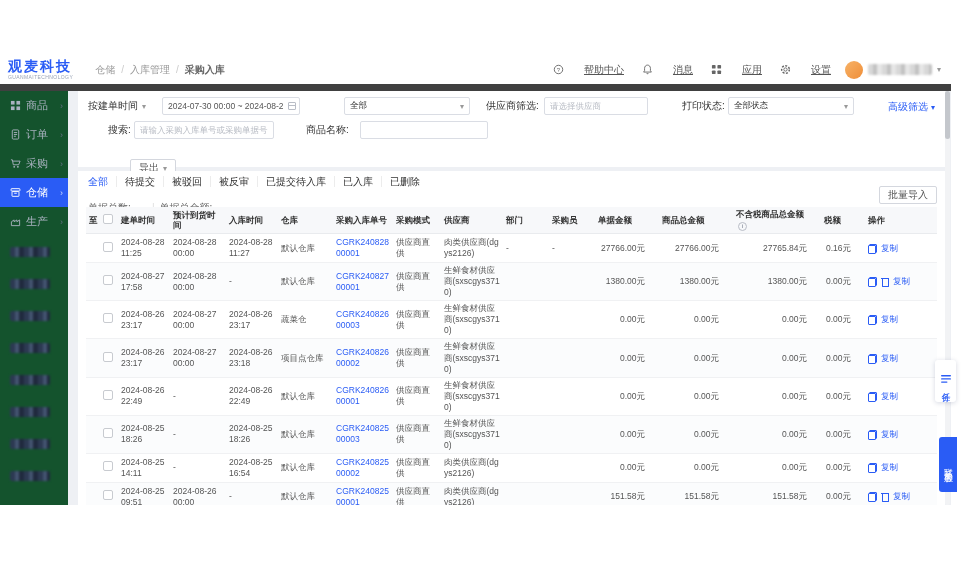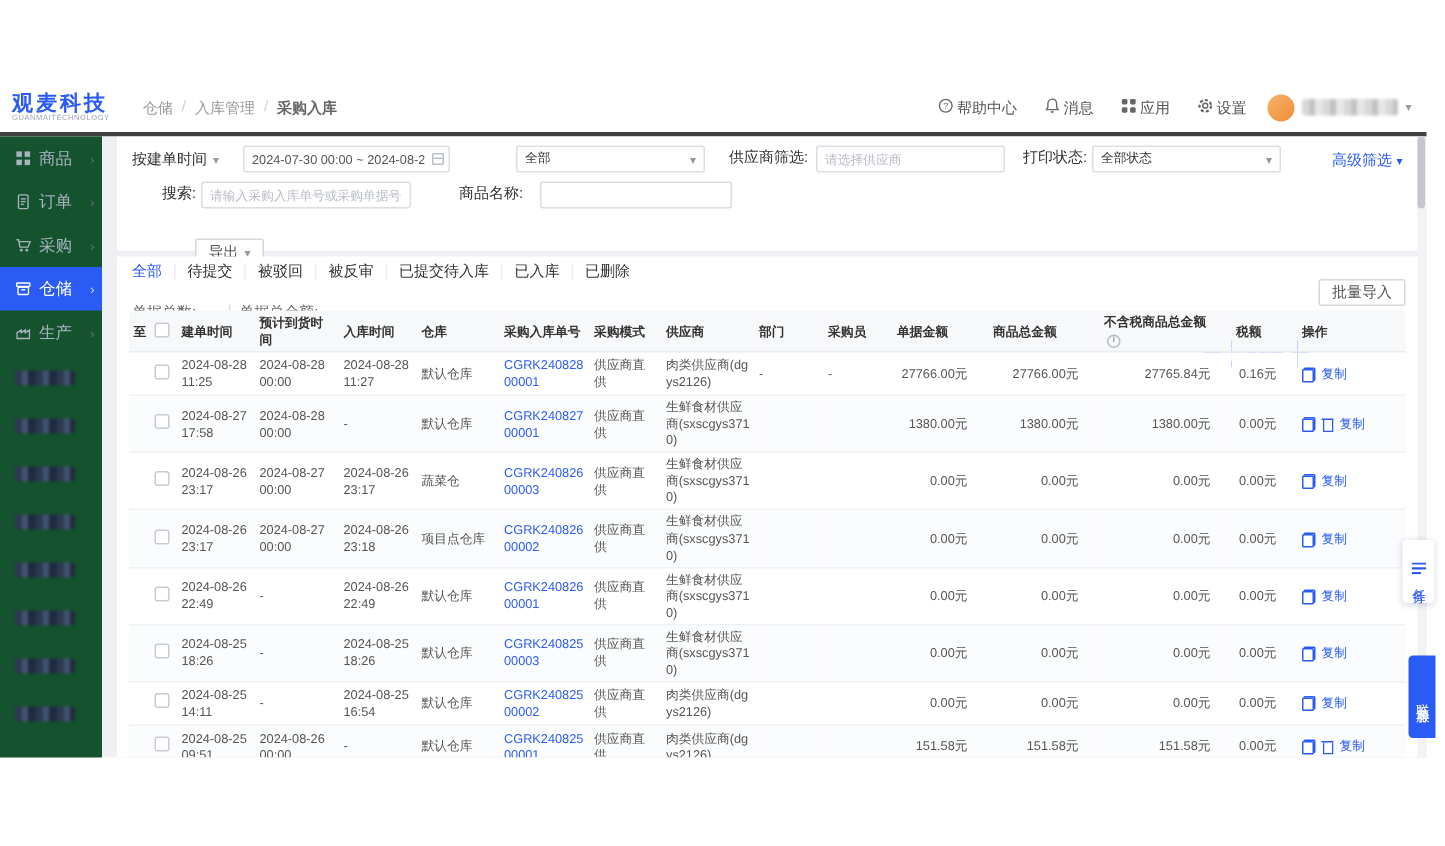--- a/index.html
+++ b/index.html
@@ -1,29 +1,29 @@
 <!DOCTYPE html>
 <html><head>
 <meta charset="utf-8">
 <style>
   *{margin:0;padding:0;box-sizing:border-box;}
   html,body{width:963px;height:564px;background:#fff;}
   body{font-family:"Liberation Sans","DejaVu Sans",sans-serif;overflow:hidden;}
   .canvas{position:relative;width:963px;height:564px;background:#fff;overflow:hidden;}
 
   
-  .topbar{position:absolute;left:0;top:55px;width:951px;height:36px;background:#fff;display:flex;align-items:center;border-bottom:3px solid #404040;}
+  .topbar{position:absolute;left:0;top:55px;width:951px;height:36px;background:#fff;display:flex;align-items:center;border-bottom:7px solid #404040;}
   .logo{margin-left:8px;line-height:1;cursor:pointer;}
   .logo-main{color:#2a5cf5;font-size:14px;font-weight:bold;letter-spacing:2px;}
   .logo-sub{color:#9aa3b5;font-size:5px;letter-spacing:.4px;margin-top:2px;}
   .breadcrumb{margin-left:22px;font-size:10px;color:#999;display:flex;gap:6px;align-items:center;}
   .bc-item.current{color:#666;font-weight:bold;}
   .bc-sep{color:#ccc;}
   .top-menu{margin-left:auto;display:flex;align-items:center;gap:18px;font-size:10px;color:#555;}
-  .menu-item{display:flex;gap:2px;cursor:pointer;}
+  .menu-item{display:flex;align-items:center;gap:20px;cursor:pointer;text-decoration:underline;}
   .menu-item .mi{width:11px;height:11px;color:#666;display:inline-flex;}
   .menu-item svg{width:11px;height:11px;}
   .account{display:flex;align-items:center;gap:5px;margin:0 10px 0 14px;cursor:pointer;}
   .avatar{width:18px;height:18px;border-radius:50%;background:linear-gradient(135deg,#f7b267,#ef8e38);display:inline-block;}
   .blur-name{width:64px;height:11px;border-radius:2px;display:inline-block;
     background:repeating-linear-gradient(90deg,#d8d8d8 0 5px,#c2c2c2 5px 9px,#e6e6e6 9px 14px);filter:blur(1px);}
   .caret{color:#999;font-size:8px;}
   .caret::after{content:"▾";}
 
   
@@ -54,21 +54,21 @@
   .sel-caret{color:#999;font-size:8px;margin-left:auto;}
   .sel-caret::after{content:"▾";}
   .time-select{position:absolute;left:10px;top:8px;display:flex;align-items:center;gap:4px;font-size:10px;color:#333;cursor:pointer;}
   .date-wrap{position:absolute;left:84px;top:6px;width:138px;}
   .date-wrap input{width:138px;padding-right:16px;}
   .cal-icon{position:absolute;right:4px;top:5px;width:8px;height:8px;border:1px solid #b9bdc6;border-radius:1px;}
   .cal-icon::before{content:"";position:absolute;left:0;top:1.5px;width:6px;height:1px;background:#b9bdc6;}
   .wh-label{left:238px;top:9px;margin-left:33px;}
   .wh-select{position:absolute;left:266px;top:6px;width:126px;color:#333;cursor:pointer;}
   .sup-label{left:408px;top:9px;}
-  .sup-input{position:absolute;left:466px;top:6px;width:126px;}
+  .sup-input{position:absolute;left:466px;top:6px;width:104px;}
   .print-label{left:604px;top:9px;}
   .print-select{position:absolute;left:650px;top:6px;width:126px;color:#333;cursor:pointer;}
   .advanced{position:absolute;right:10px;top:9px;color:#2a5cf5;font-size:10px;display:flex;align-items:center;gap:3px;cursor:pointer;}
   .advanced .sel-caret{color:#2a5cf5;}
   .search-label{left:30px;top:33px;}
   .search-input{position:absolute;left:56px;top:30px;width:140px;}
   .prod-label{left:228px;top:33px;}
   .prod-input{position:absolute;left:282px;top:30px;width:128px;}
   .btn{height:18px;border-radius:2px;font-size:10px;display:inline-flex;align-items:center;justify-content:center;cursor:pointer;white-space:nowrap;}
   .btn-primary{background:#2a5cf5;color:#fff;border:1px solid #2a5cf5;padding:0 9px;margin-top:41px;}

